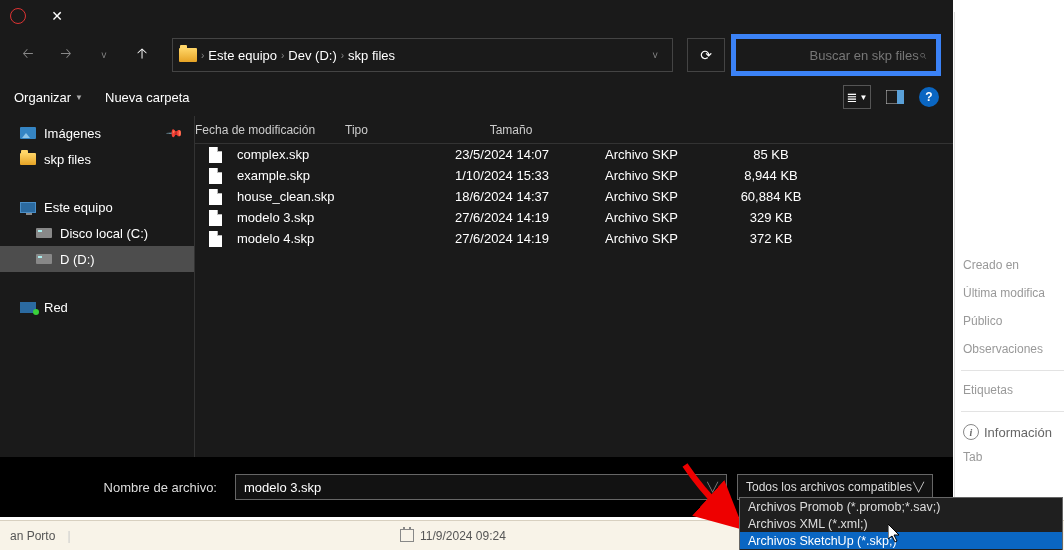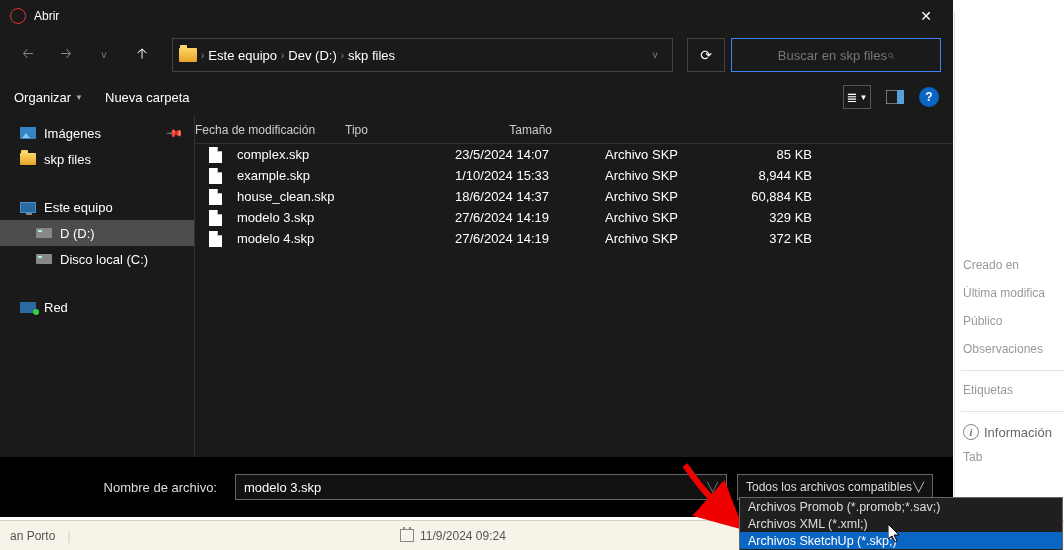--- a/index.html
+++ b/index.html
@@ -11,21 +11,21 @@
 .titlebar .close { width:46px; height:32px; display:flex; align-items:center; justify-content:center; font-size:14px; color:#fff; }
 .navbar { height:46px; display:flex; align-items:center; padding:0 12px; gap:6px; }
 .navbtn { width:32px; height:32px; display:flex; align-items:center; justify-content:center; color:#888; font-size:14px; }
 .navbtn.enabled { color:#fff; }
 .addrbox { flex:1; height:34px; border:1px solid #444; display:flex; align-items:center; padding:0 6px; margin:0 8px; gap:4px; font-size:13px; }
 .folder-ico { width:18px; height:14px; background:linear-gradient(#ffd668,#e6a325); border-radius:1px; position:relative; }
 .folder-ico::before { content:""; position:absolute; top:-3px; left:1px; width:7px; height:3px; background:#ffd668; border-radius:1px 1px 0 0; }
 .crumb-sep { color:#888; font-size:10px; }
 .crumb-drop { margin-left:auto; color:#888; font-size:10px; padding:0 8px; }
 .refresh { width:38px; height:34px; border:1px solid #444; display:flex; align-items:center; justify-content:center; font-size:14px; }
-.searchbox { width:210px; height:34px; border:1px solid #3b82f6; display:flex; align-items:center; padding:16px 10px; color:#777; font-size:13px; justify-content:center; }
+.searchbox { width:210px; height:34px; border:5px solid #3b82f6; display:flex; align-items:center; padding:16px 10px; color:#777; font-size:13px; justify-content:flex-end; }
 .toolbar { height:38px; display:flex; align-items:center; padding:0 14px; gap:20px; font-size:13px; }
 .toolbar-left { display:flex; gap:22px; }
 .tbtn { display:flex; align-items:center; gap:4px; }
 .tbtn .drop { font-size:8px; color:#aaa; }
 .toolbar-right { margin-left:auto; display:flex; gap:10px; align-items:center; }
 .view-btn { width:28px; height:24px; border:1px solid #555; display:flex; align-items:center; justify-content:center; font-size:13px; }
 .view-btn.plain { border:none; }
 .help { width:20px; height:20px; border-radius:50%; background:#0a66c2; display:flex; align-items:center; justify-content:center; font-size:12px; font-weight:bold; }
 .body { flex:1; display:flex; overflow:hidden; }
 .sidebar { width:195px; border-right:1px solid #333; padding:4px 0; font-size:13px; overflow:hidden; }
@@ -40,21 +40,21 @@
 .disk-ico { width:16px; height:10px; background:#888; border-radius:1px; position:relative; }
 .disk-ico::before { content:""; position:absolute; top:2px; left:2px; width:4px; height:2px; background:#aee; }
 .net-ico { width:16px; height:11px; background:#2b6aa0; position:relative; }
 .net-ico::after { content:""; position:absolute; bottom:-2px; right:-3px; width:6px; height:6px; border-radius:50%; background:#3ad13a; }
 .filelist { flex:1; display:flex; flex-direction:column; }
 .headers { height:28px; display:flex; align-items:center; border-bottom:1px solid #333; font-size:12px; color:#ccc; }
 .col-name { width:260px; padding-left:14px; display:flex; align-items:center; gap:6px; }
 .col-name .sort { font-size:8px; color:#888; margin-left:auto; margin-right:12px; }
 .col-date { width:150px; }
 .col-type { width:125px; }
-.col-size { width:100px; text-align:right; padding-right:18px; }
+.col-size { width:100px; text-align:center; padding-right:18px; }
 .row { height:21px; display:flex; align-items:center; font-size:13px; }
 .file-ico { width:13px; height:16px; background:#fff; margin-right:9px; position:relative; }
 .file-ico::after { content:""; position:absolute; top:0; right:0; width:4px; height:4px; background:#1a1a1a; border-bottom:1px solid #bbb; border-left:1px solid #bbb; }
 .footer { height:60px; display:flex; align-items:center; padding:0 20px; gap:10px; background:#000000; position:relative; }
 .fname-label { font-size:13px; color:#ddd; width:205px; text-align:right; padding-right:8px; }
 .fname-input { flex:1; height:26px; background:#121212; border:1px solid #666; color:#fff; font-size:13px; padding:0 8px; display:flex; align-items:center; justify-content:space-between; }
 .fname-input .drop { font-size:9px; color:#888; }
 .filter-select { width:196px; height:26px; background:#121212; border:1px solid #666; font-size:12px; color:#ddd; display:flex; align-items:center; padding:0 8px; justify-content:space-between; }
 .filter-select .drop { font-size:9px; }
 .dropdown { position:absolute; right:1px; top:497px; width:324px; background:#1f1f1f; border:1px solid #666; font-size:12.5px; color:#ddd; z-index:100; }
@@ -72,21 +72,20 @@
 .cal-ico { width:14px; height:13px; border:1px solid #888; position:relative; }
 .cal-ico::before { content:""; position:absolute; top:-3px; left:2px; width:2px; height:3px; background:#888; box-shadow:6px 0 #888; }
 .cursor { position:absolute; left:888px; top:524px; z-index:200; }
 </style>
 </head>
 <body>
 
 <div class="dialog">
   <div class="titlebar">
     <div class="appicon"></div>
-    <div class="title">Abrir</div>
     <div class="close">✕</div>
   </div>
 
   <div class="navbar">
     <div class="navbtn">🡠</div>
     <div class="navbtn">🡢</div>
     <div class="navbtn" style="font-size:10px;">˅</div>
     <div class="navbtn enabled">🡡</div>
     <div class="addrbox">
       <div class="folder-ico"></div>
@@ -136,27 +135,27 @@
       </div>
       <div class="side-item">
         <div class="folder-ico" style="width:16px;height:12px;"></div>
         <span>skp files</span>
       </div>
       <div class="side-group">
         <div class="side-item">
           <div class="pc-ico"></div>
           <span>Este equipo</span>
         </div>
+        <div class="side-item" style="padding-left:36px;">
+          <div class="disk-ico"></div>
+          <span>Disco local (C:)</span>
+        </div>
         <div class="side-item sel" style="padding-left:36px;">
           <div class="disk-ico"></div>
           <span>D (D:)</span>
-        </div>
-        <div class="side-item" style="padding-left:36px;">
-          <div class="disk-ico"></div>
-          <span>Disco local (C:)</span>
         </div>
       </div>
       <div class="side-group">
         <div class="side-item">
           <div class="net-ico"></div>
           <span>Red</span>
         </div>
       </div>
     </div>
 

